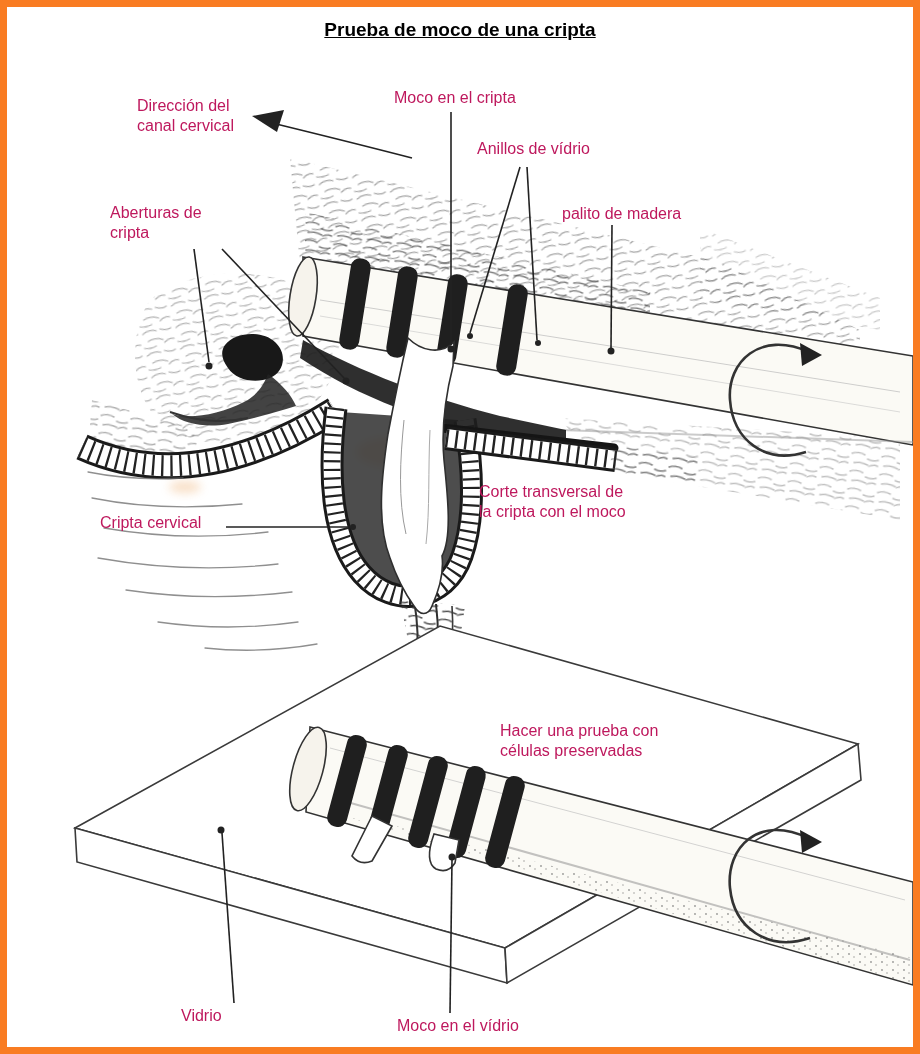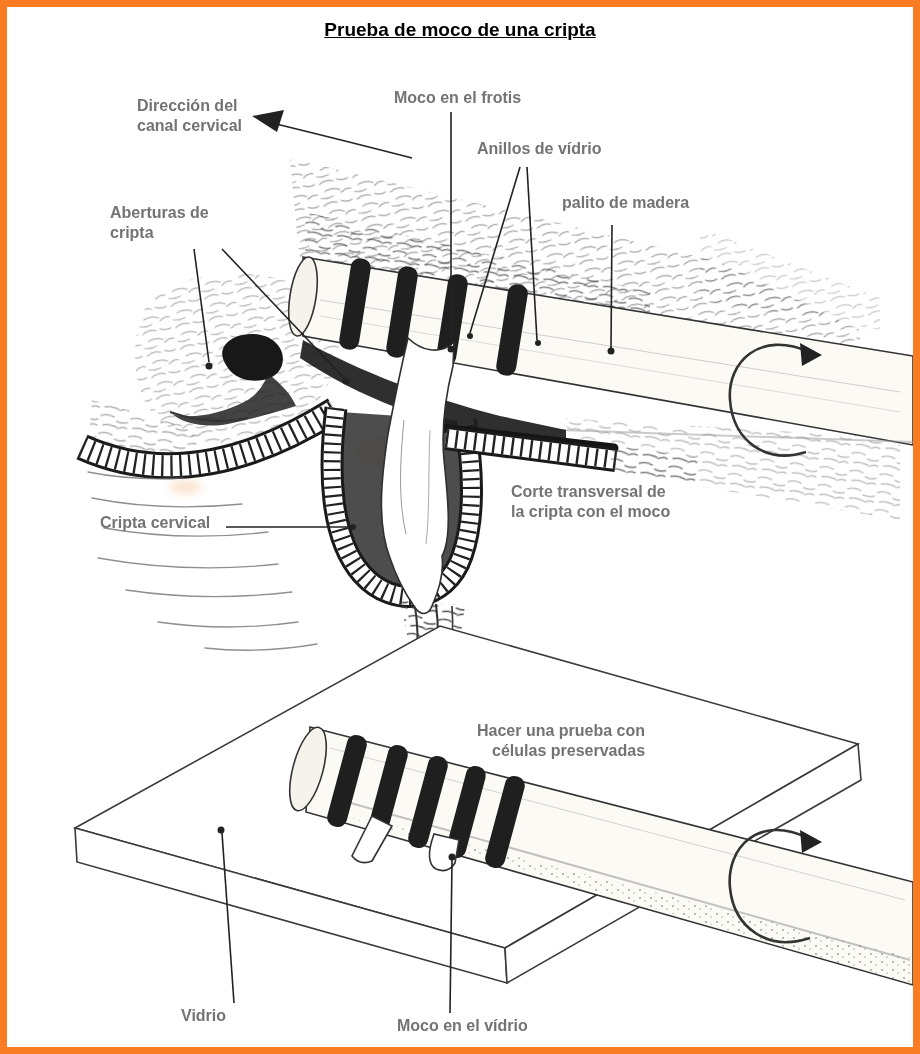--- a/index.html
+++ b/index.html
@@ -7,56 +7,56 @@
     position:relative;
     width:906px;height:1040px;
     border:7px solid #f97c22;
     background:#ffffff;
     font-family:"Liberation Sans", sans-serif;
     overflow:hidden;
   }
   #art{position:absolute;left:-7px;top:-7px;width:920px;height:1054px;}
   .lbl{
     position:absolute;
-    font-weight:bold;
+    font-weight:normal;
     font-size:16px;
     line-height:1.25;
-    color:#737373;
+    color:#be185d;
     white-space:pre-line;
     z-index:5;
   }
   #title{
     position:absolute;left:0;top:12px;width:906px;
     text-align:center;
     font-weight:bold;font-size:19px;color:#000;
     text-decoration:underline;
     z-index:5;
   }
   
   #lbl-direccion{left:130px;top:89px;}
   #lbl-moco-frotis{left:387px;top:81px;}
   #lbl-anillos{left:470px;top:132px;}
-  #lbl-palito{left:555px;top:186px;}
+  #lbl-palito{left:555px;top:197px;}
   #lbl-aberturas{left:103px;top:196px;}
-  #lbl-corte{left:504px;top:475px;}
+  #lbl-corte{left:472px;top:475px;}
   #lbl-cripta{left:93px;top:506px;}
-  #lbl-hacer{left:470px;top:714px;text-align:right;}
+  #lbl-hacer{left:493px;top:714px;}
   #lbl-vidrio{left:174px;top:999px;}
   #lbl-moco-vidrio{left:390px;top:1009px;}
 </style>
 </head>
 <body>
 
 <div id="frame" style="border-color: rgb(249, 124, 34); background: rgb(255, 255, 255);">
 
   <div id="title" class="ttl">Prueba de moco de una cripta</div>
 
   <div id="lbl-direccion" class="lbl">Dirección del
 canal cervical</div>
-  <div id="lbl-moco-frotis" class="lbl">Moco en el frotis</div>
+  <div id="lbl-moco-frotis" class="lbl">Moco en el cripta</div>
   <div id="lbl-anillos" class="lbl">Anillos de vídrio</div>
   <div id="lbl-palito" class="lbl">palito de madera</div>
   <div id="lbl-aberturas" class="lbl">Aberturas de
 cripta</div>
   <div id="lbl-corte" class="lbl">Corte transversal de
 la cripta con el moco</div>
   <div id="lbl-cripta" class="lbl">Cripta cervical</div>
   <div id="lbl-hacer" class="lbl">Hacer una prueba con
 células preservadas</div>
   <div id="lbl-vidrio" class="lbl">Vidrio</div>

